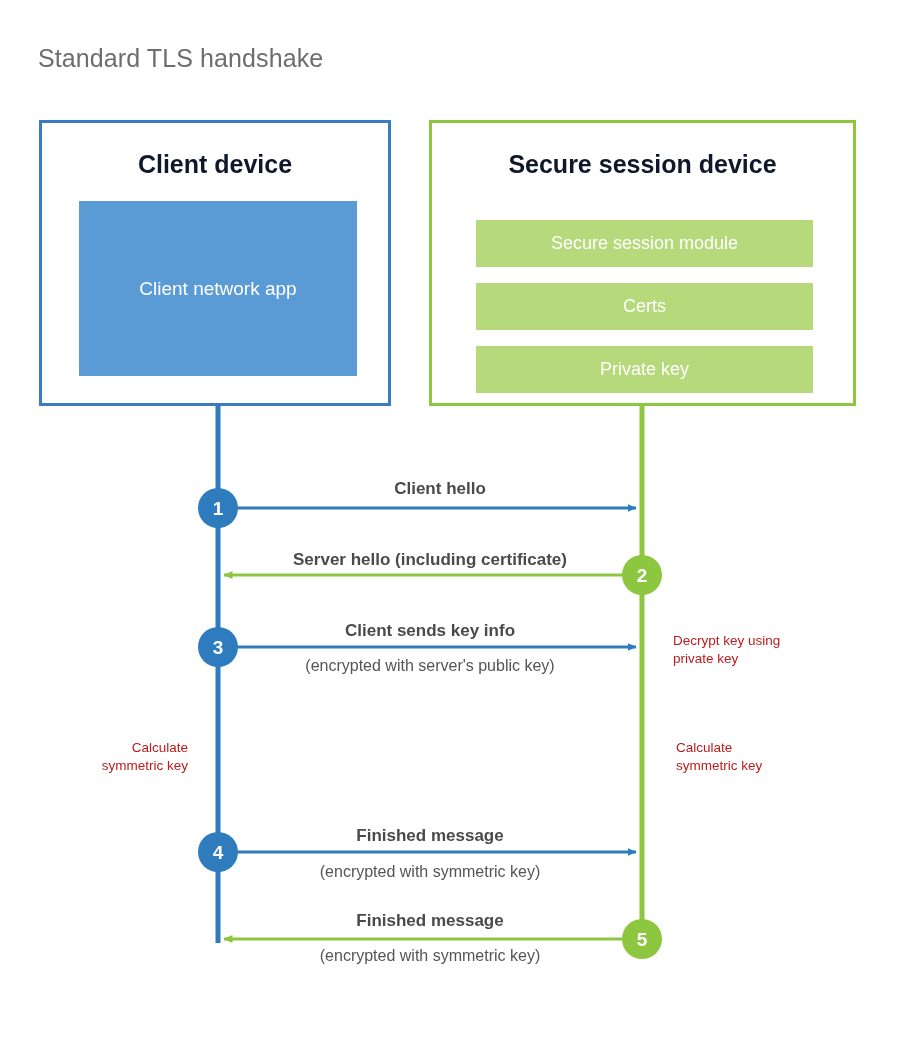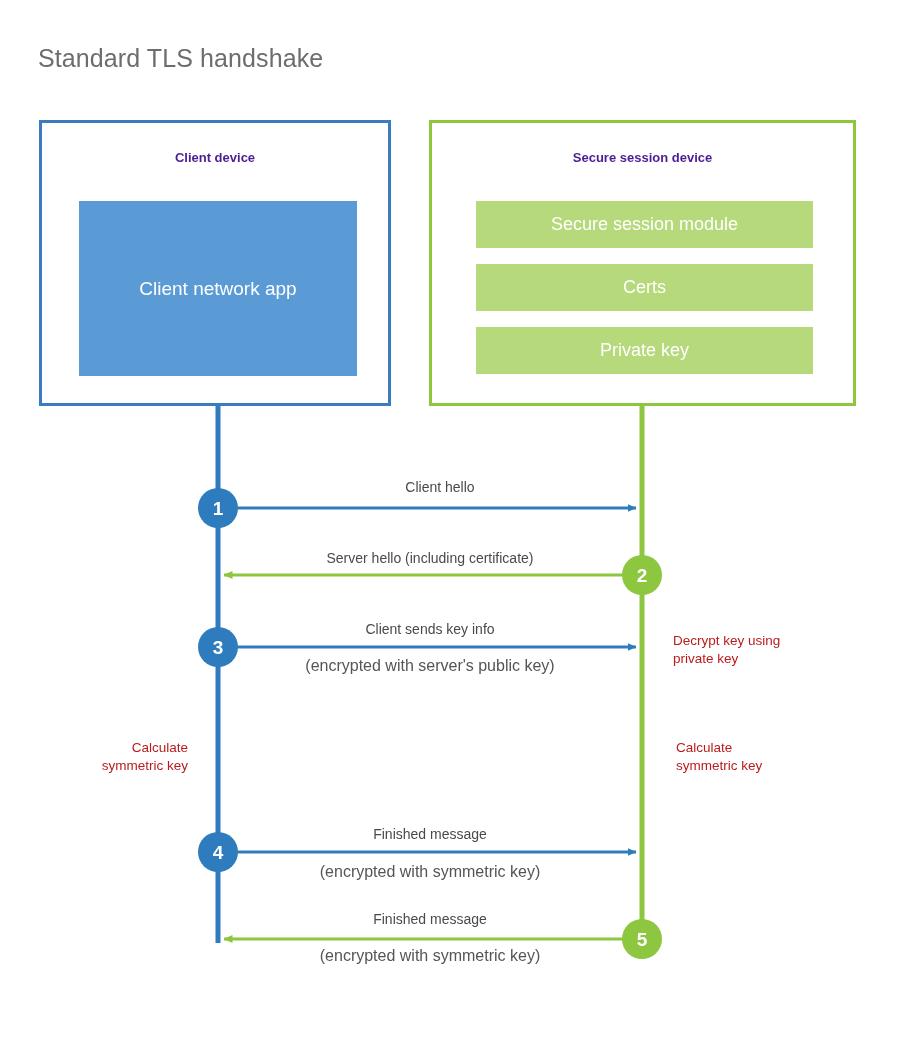--- a/index.html
+++ b/index.html
@@ -47,23 +47,23 @@
     width: 427px;
     height: 286px;
     border: 3px solid #8dc63f;
   }
   .party-title {
     position: absolute;
     left: 0;
     right: 0;
     top: 27px;
     text-align: center;
-    font-size: 13px;
+    font-size: 25px;
     font-weight: bold;
-    color: #4c1d95;
+    color: #0f172a;
   }
 
   
   #client-app-block {
     position: absolute;
     left: 37px;
     top: 78px;
     width: 278px;
     height: 175px;
     background: #5b9bd5;
@@ -84,20 +84,21 @@
     left: 44px;
     width: 337px;
     height: 47px;
     background: #b6d97b;
     color: #ffffff;
     font-size: 18px;
     display: flex;
     align-items: center;
     justify-content: center;
     text-align: center;
+    margin-top: 19px;
   }
   #server-block-0 { top: 78px; }
   #server-block-1 { top: 141px; text-align: right; }
   #server-block-2 { top: 204px; }
 
   
   #sequence-layer {
     position: absolute;
     left: 0;
     top: 0;
@@ -124,22 +125,22 @@
   .step-circle.green { background: #8dc63f; }
 
   
   .msg-label {
     position: absolute;
     text-align: center;
     color: #4a4a4a;
     white-space: nowrap;
   }
   .msg-main {
-    font-size: 14px;
-    font-weight: 400;
+    font-size: 17px;
+    font-weight: 700;
   }
   .msg-sub {
     font-size: 16px;
     font-weight: 400;
     color: #555555;
   }
 
   
   .side-note {
     position: absolute;

